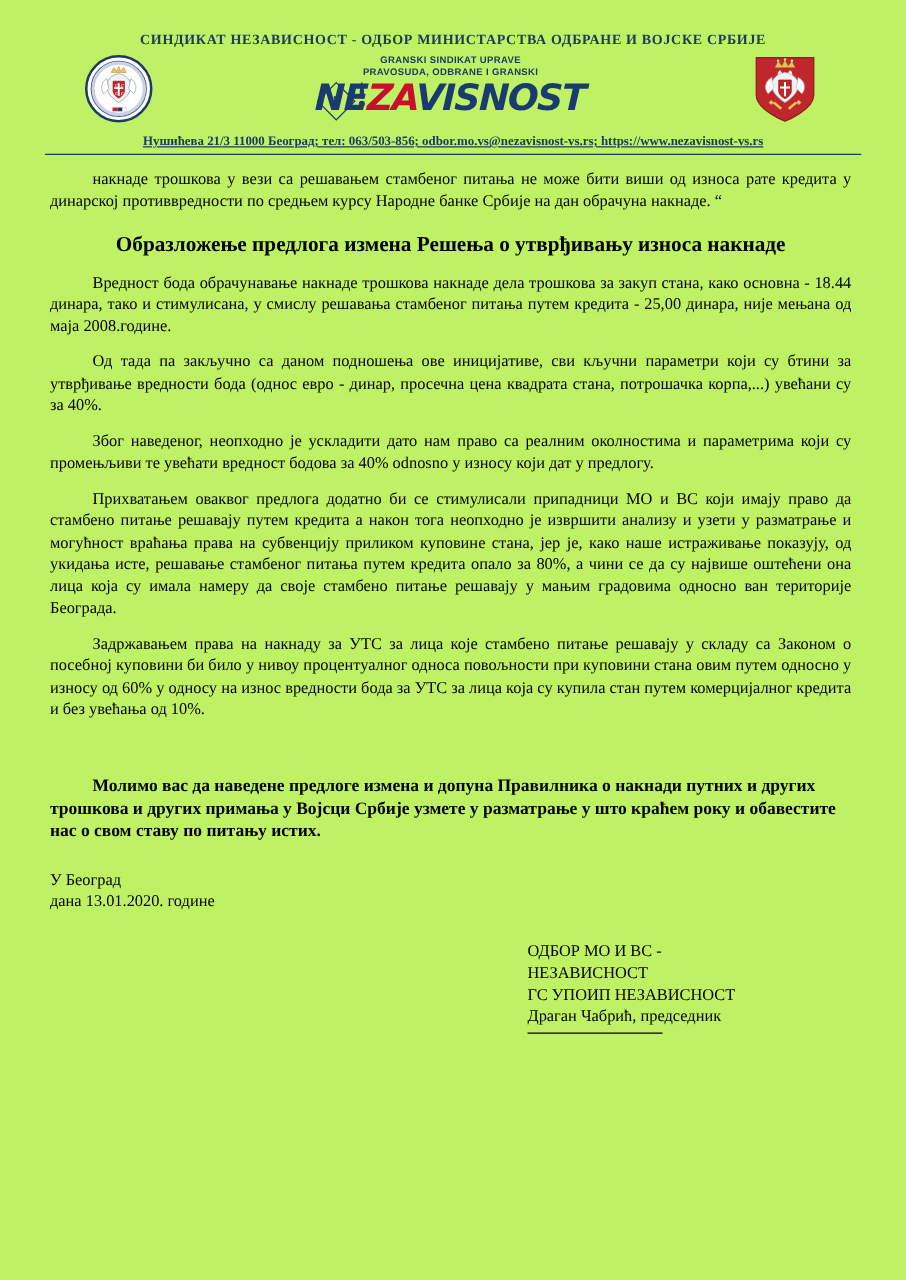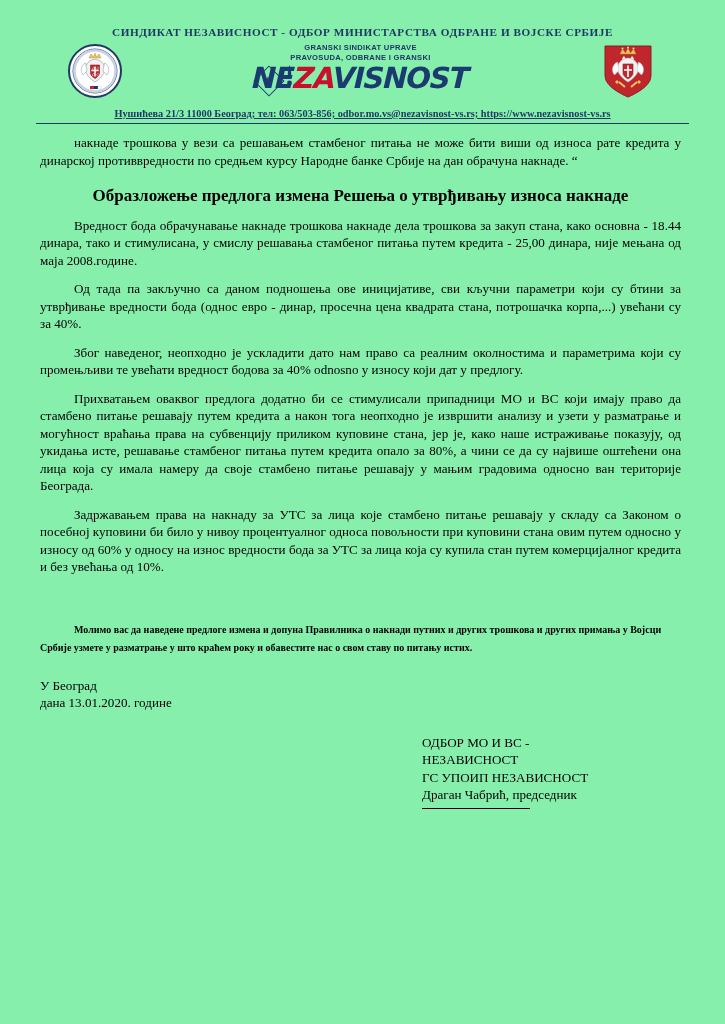--- a/index.html
+++ b/index.html
@@ -16,21 +16,21 @@
     color: #000000;
     overflow: hidden;
   }
 
   .page {
     width: 725px;
     height: 1024px;
     box-sizing: border-box;
     padding: 0;
     position: relative;
-    background: #86efac;
+    background: #bef264;
   }
 
   
   .letterhead {
     padding: 26px 24px 0 24px;
     position: relative;
   }
   .org-title {
     text-align: center;
     font-family: "Liberation Serif", "DejaVu Serif", serif;
@@ -159,21 +159,21 @@
     font-family: "Liberation Serif", "DejaVu Serif", serif;
   }
 
   .spacer-lg { height: 34px; }
 
   p.bold-par {
     font-weight: bold;
     margin: 0 0 8px 0;
     text-align: left;
     text-indent: 34px;
-    font-size: 10px;
+    font-size: 14px;
     line-height: 18px;
   }
   .thanks {
     font-weight: bold;
     font-size: 13.1px;
     margin: 24px 0 0 0;
   }
   .place-line {
     font-size: 13.1px;
     margin: 20px 0 0 0;

